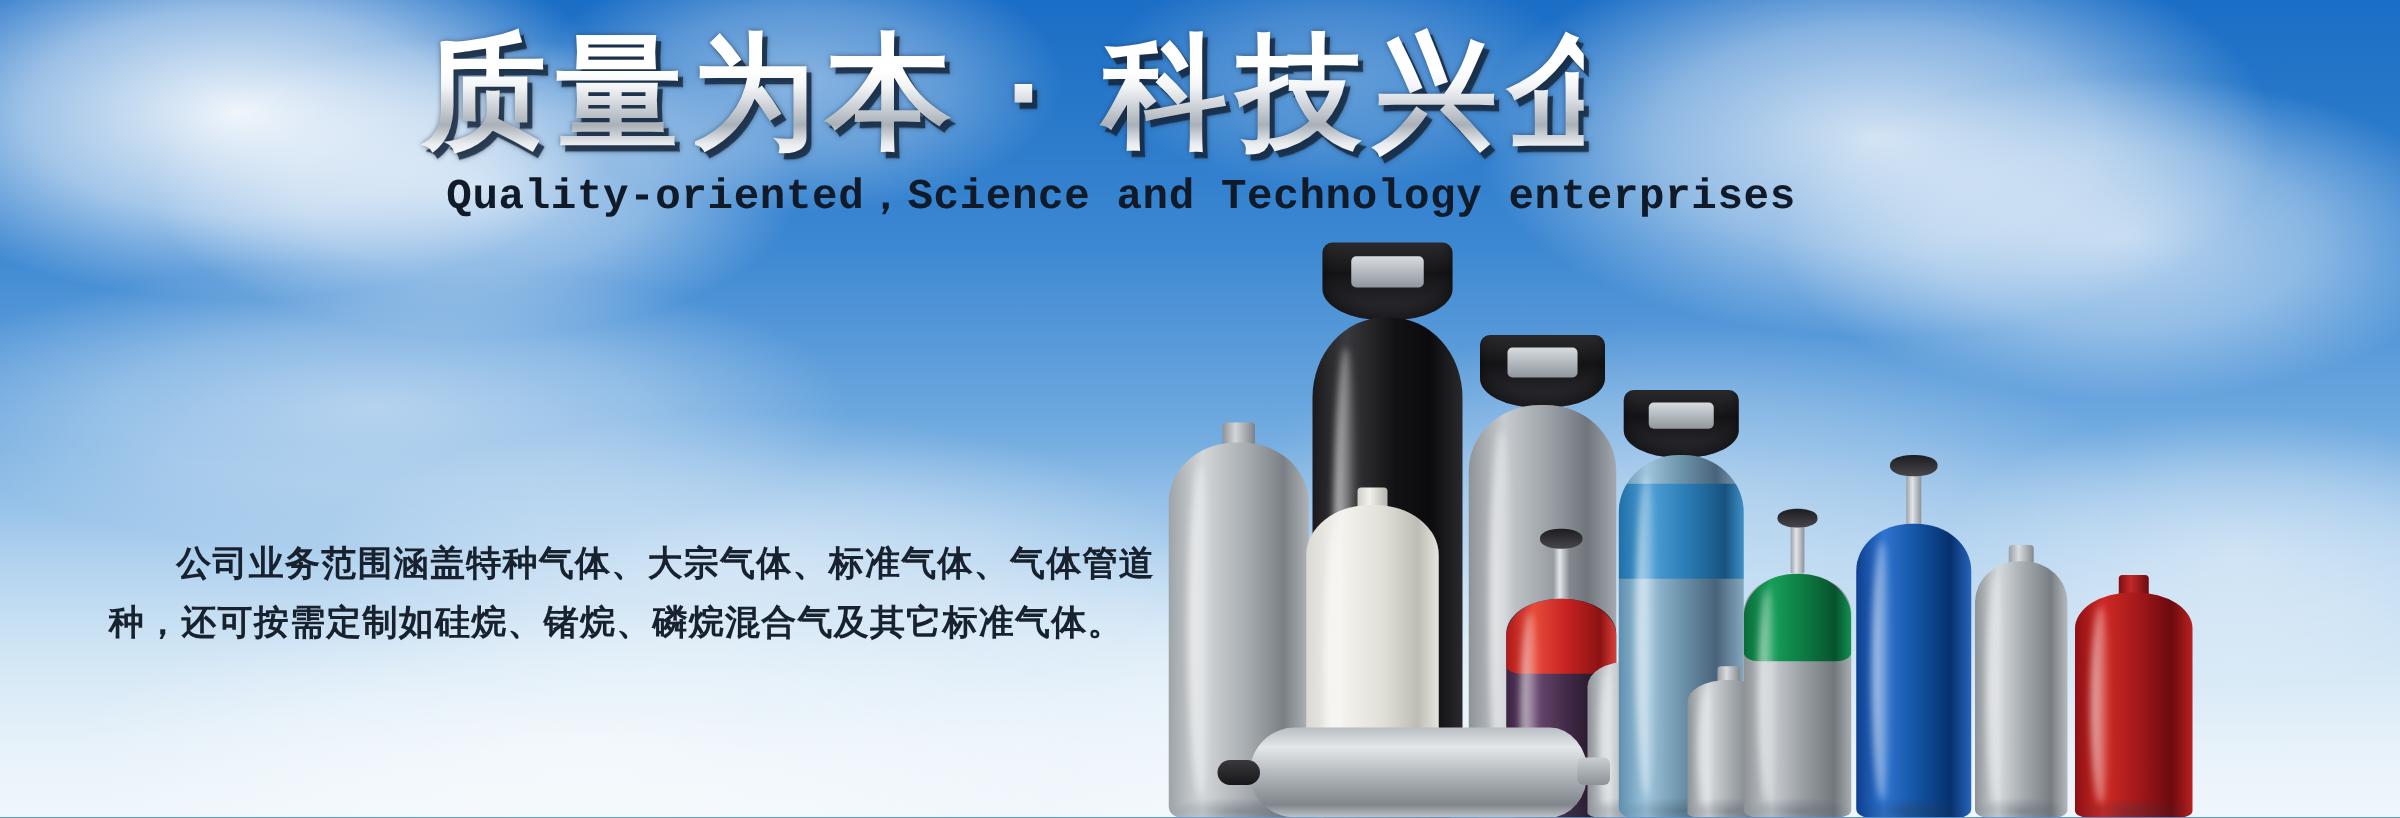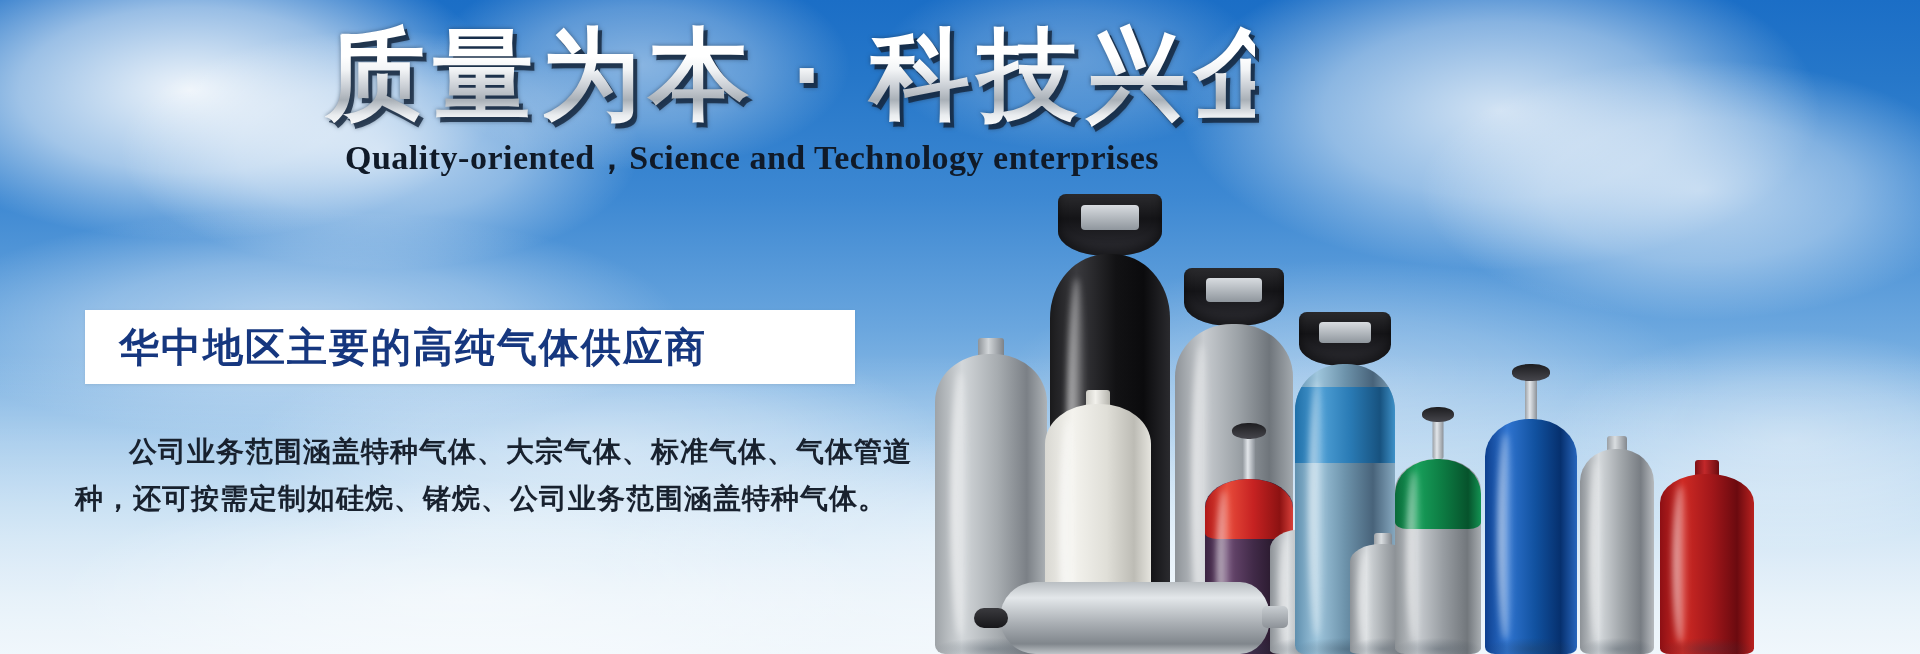--- a/index.html
+++ b/index.html
@@ -46,22 +46,23 @@
   .c11{ left:1550px; top:330px;  width:480px; height:220px; opacity:.45; }
   .c12{ left:60px;   top:480px;  width:820px; height:230px; opacity:.55; }
   .haze {
     position:absolute; left:0; right:0; bottom:0; height:300px;
     background:linear-gradient(to bottom, rgba(255,255,255,0) 0%, rgba(255,255,255,.35) 55%, rgba(255,255,255,.62) 100%);
     pointer-events:none;
   }
 
   
   #left-column {
-    position:absolute; left:0; top:0; width:980px; height:492px;
+    position:absolute; left:12px; top:0; width:980px; height:492px;
     z-index:5;
+    text-align:right;
   }
 
   #headline {
     position:absolute;
     left:325px; top:20px;
     width:930px;
     font-family:"Liberation Sans", sans-serif;
     font-weight:700;
     font-size:100px;
     line-height:108px;
@@ -79,21 +80,21 @@
     background-clip:text;
     color:transparent;
     -webkit-text-fill-color:transparent;
     filter:drop-shadow(4px 5px 0px rgba(20,38,60,.80)) drop-shadow(0 0 2px rgba(20,38,60,.55));
   }
 
   #subtitle {
     position:absolute;
     left:345px; top:138px;
     width:890px;
-    font-family:Liberation Serif, serif;
+    font-family:Liberation Mono, monospace;
     font-weight:700;
     font-size:34px;
     line-height:40px;
     color:#101a28;
     letter-spacing:.5px;
     white-space:nowrap;
   }
 
   #callout-box {
     position:absolute;
@@ -268,27 +269,24 @@
   <div class="cloud c11"></div>
   <div class="cloud c12"></div>
   <div class="haze"></div>
 
   <div id="left-column">
 
     <div id="headline">质量为本 · 科技兴企</div>
 
     <div id="subtitle">Quality-oriented，Science and Technology enterprises</div>
 
-    <div id="callout-box">
-      <span id="callout-text">华中地区主要的高纯气体供应商</span>
-    </div>
 
     <div id="body-paragraph">
       <span class="pline indent">公司业务范围涵盖特种气体、大宗气体、标准气体、气体管道</span>
-      <span class="pline">种，还可按需定制如硅烷、锗烷、公司业务范围涵盖特种气体。</span>
+      <span class="pline">种，还可按需定制如硅烷、锗烷、磷烷混合气及其它标准气体。</span>
     </div>
   </div>
 
   <div id="cylinders">
 
     <div class="cyl" id="cyl-grey-left">
       <div class="neck" style="width:26px;height:22px;top:-16px;background:linear-gradient(to right,#8e9398,#d2d6d9 40%,#7d8288);"></div>
       <div class="body"></div>
       <div class="ground-shadow"></div>
     </div>

